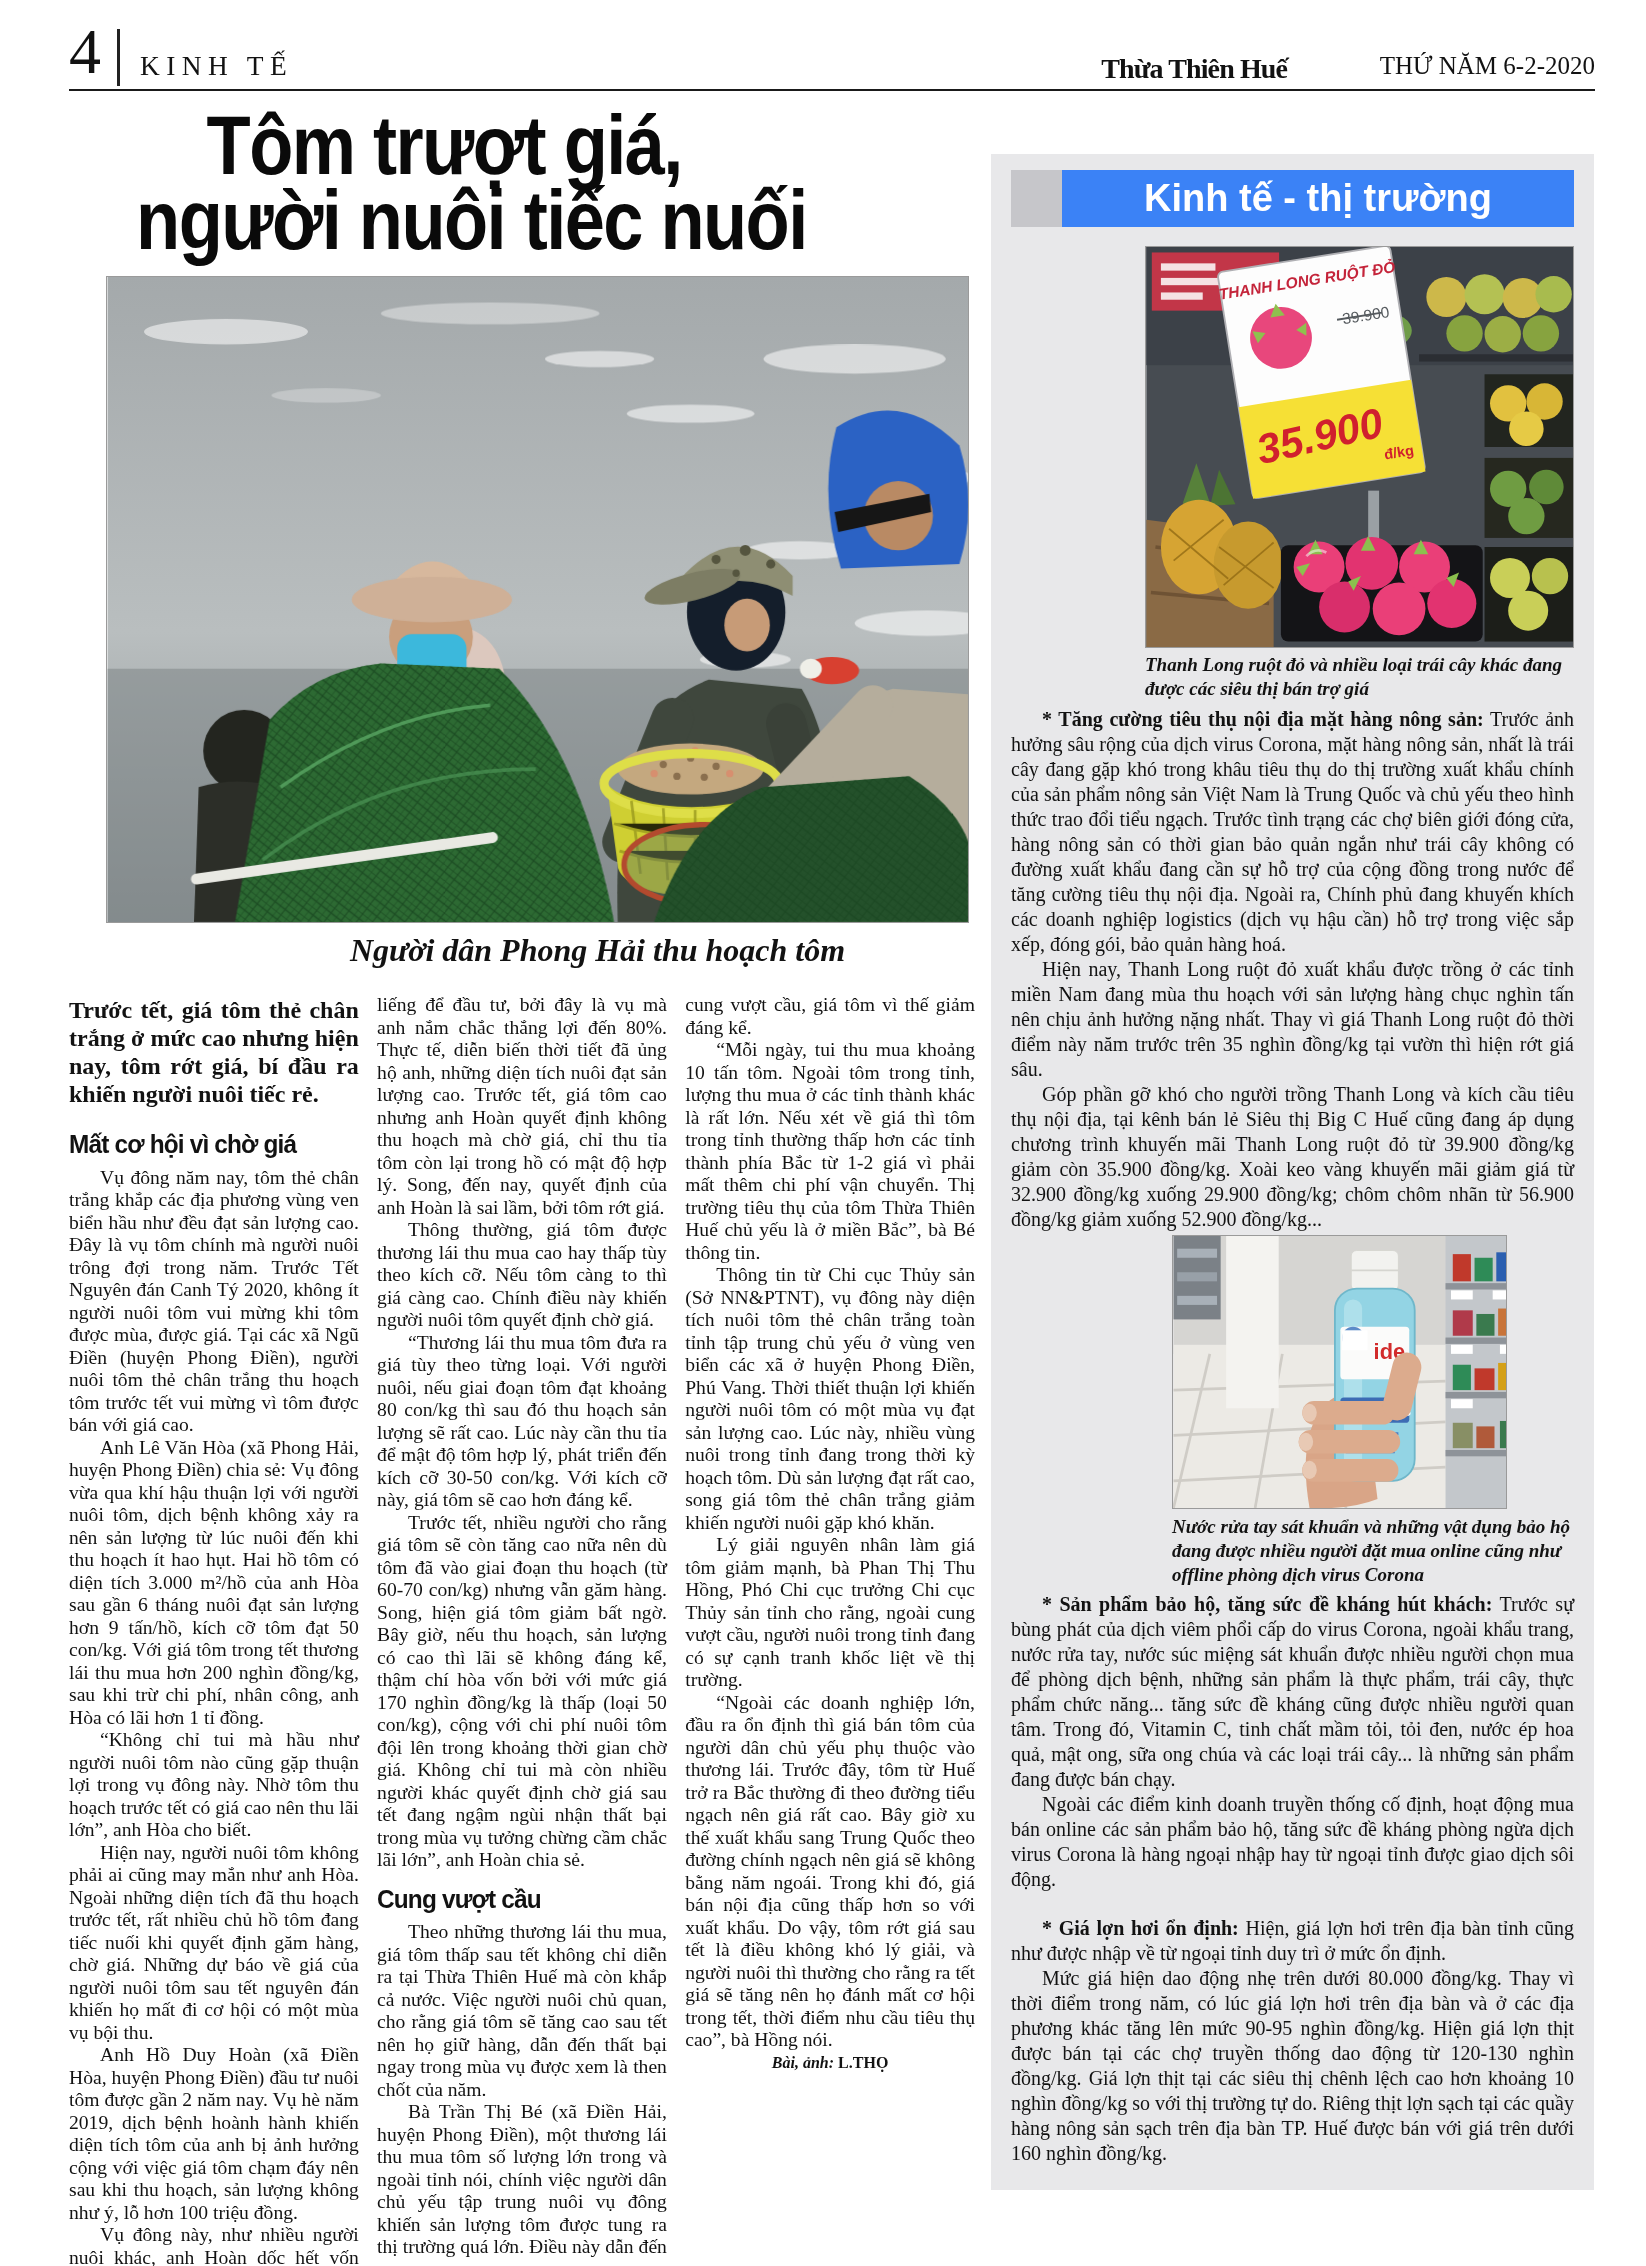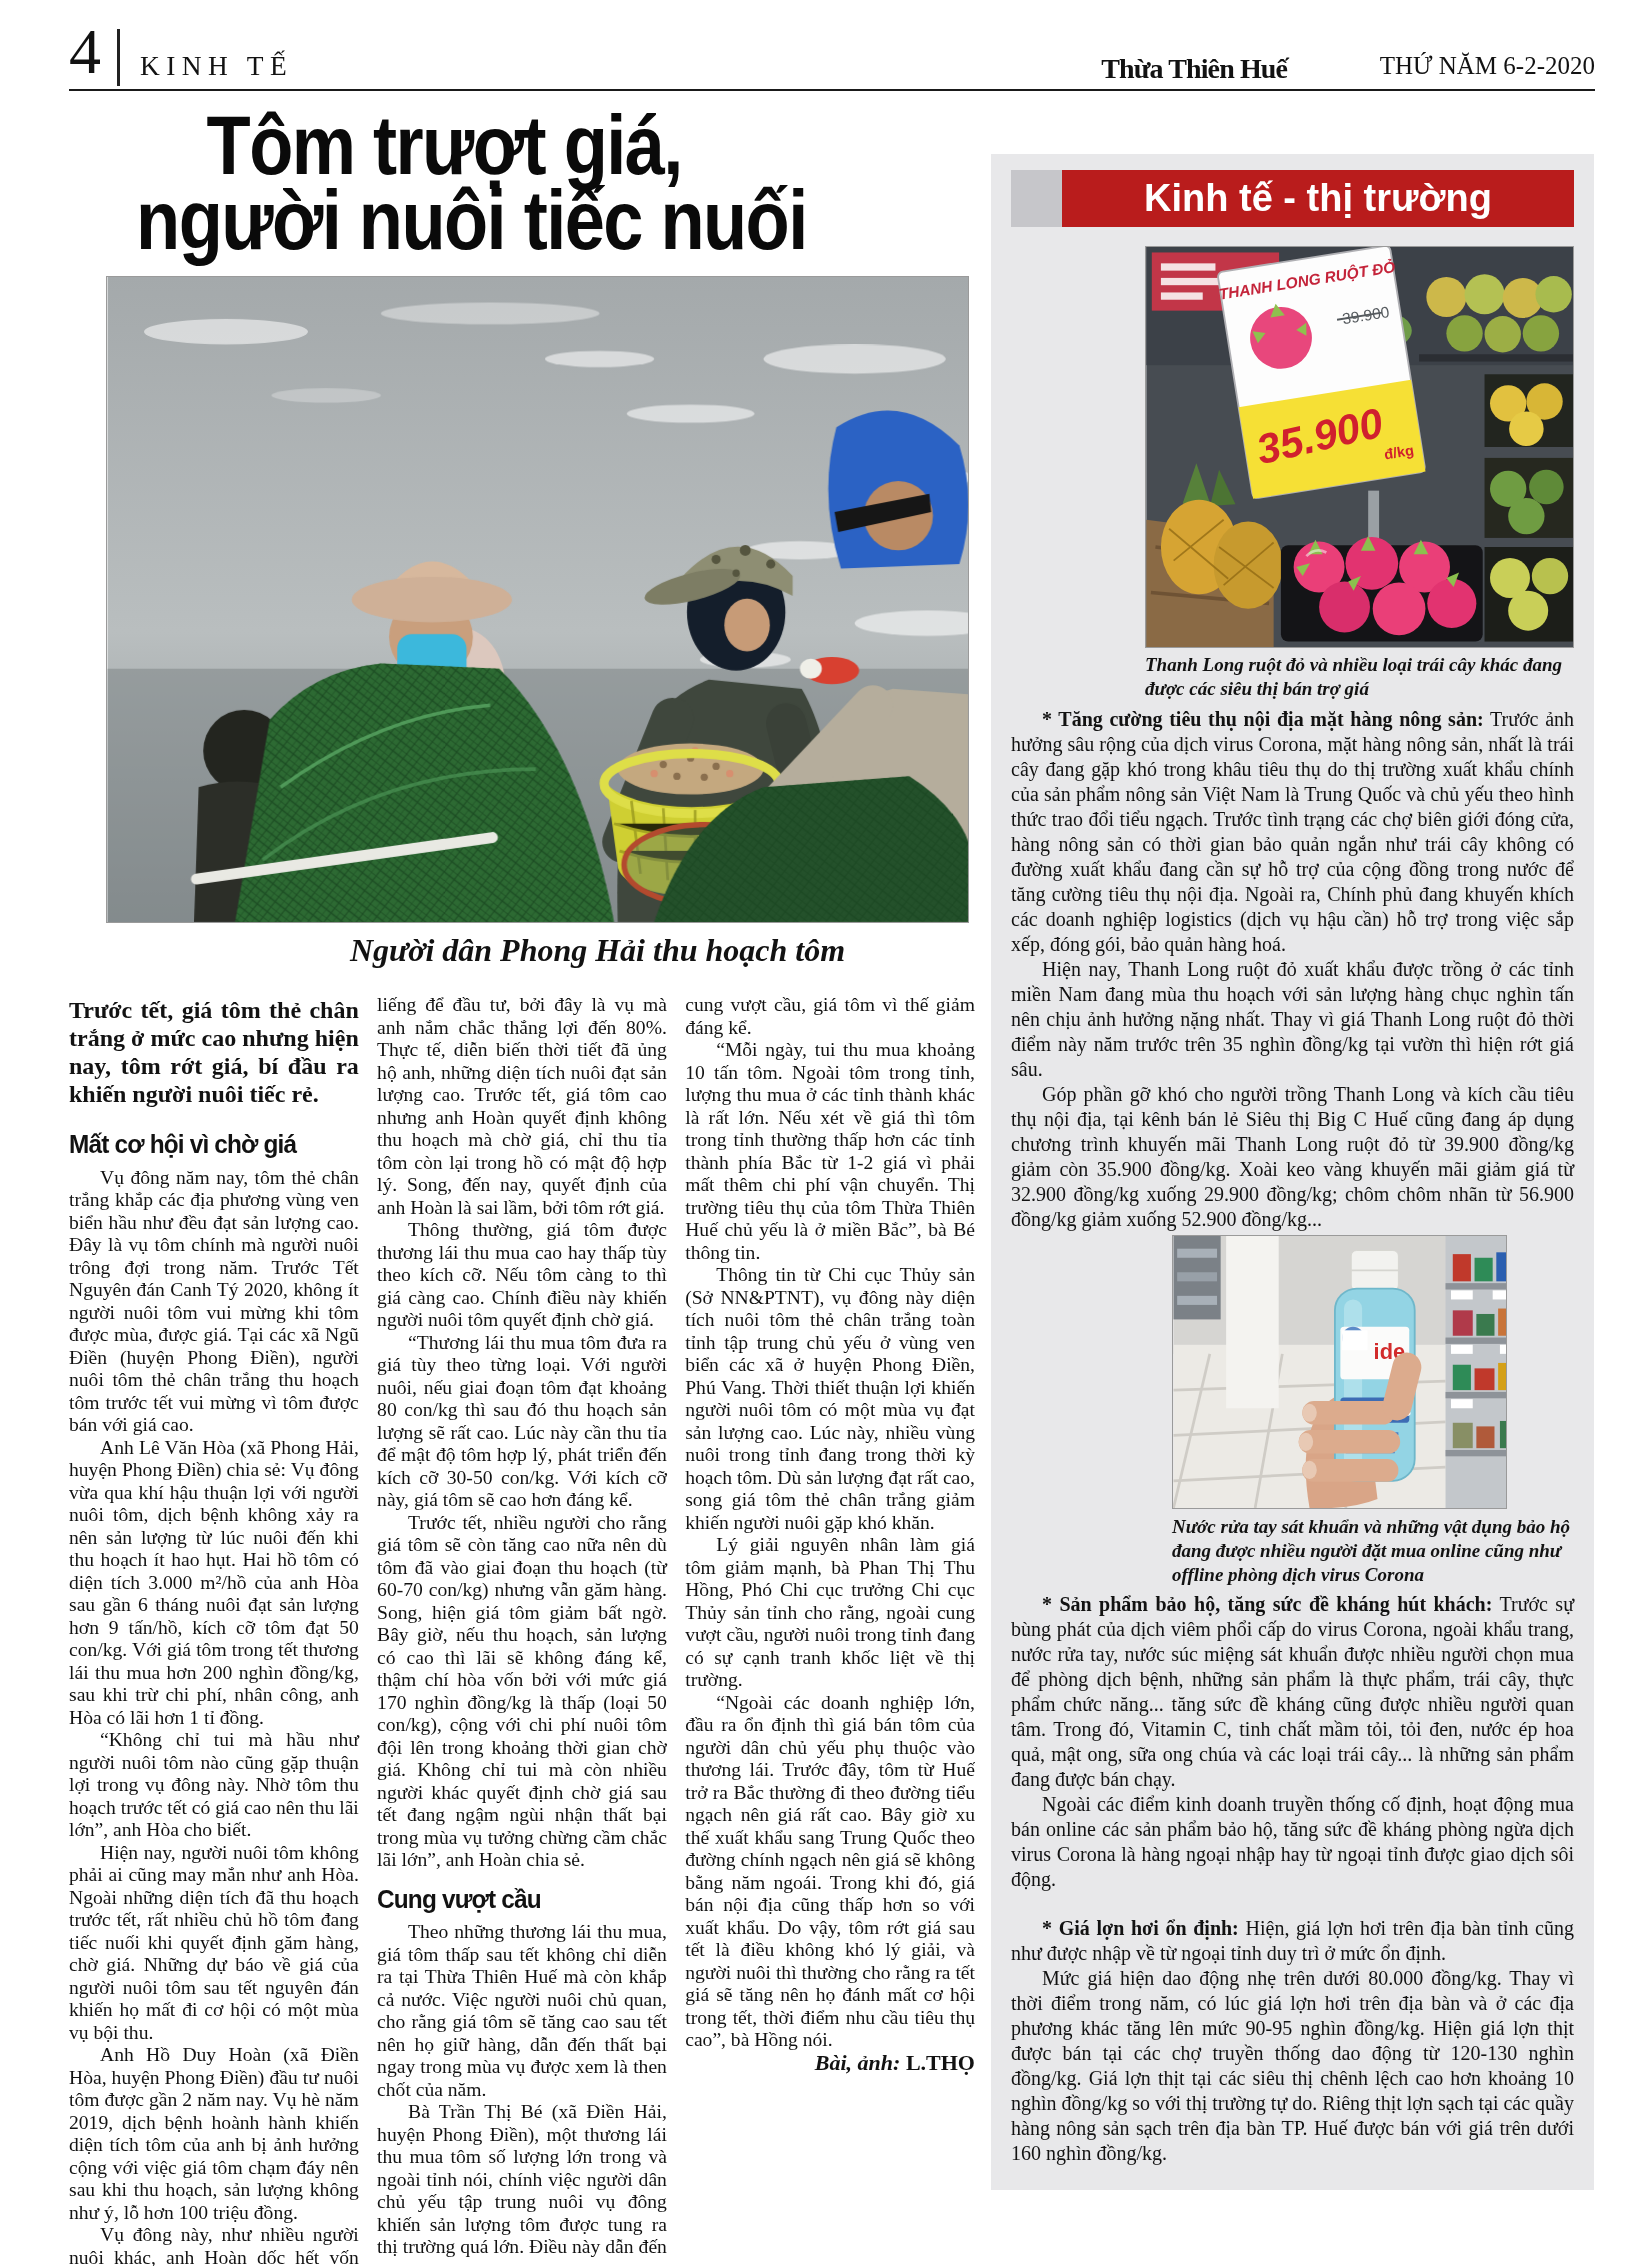--- a/index.html
+++ b/index.html
@@ -21,30 +21,30 @@
   .headline .hl1{display:block;padding-left:160px;}
   .headline .hl2{display:block;padding-left:78px;}
   .main-photo{margin:18.3px 0 0 37px;width:863px;height:647px;border:0.9px solid #9a9a9a;box-sizing:border-box;overflow:hidden;}
   .main-caption{margin:9.1px 0 0 0;padding-left:151px;font-size:32px;font-weight:700;font-style:italic;text-align:center;}
   .cols{margin-top:25.6px;height:1287px;column-count:3;column-gap:18.3px;column-fill:auto;overflow:hidden;
         text-align:justify;font-size:19.6px;line-height:22.5px;}
   .cols p{margin:0;text-indent:31px;}
   .cols p.lead{font-size:24px;line-height:28px;font-weight:700;text-indent:0;margin:1.8px 0 22px 0;}
   .cols h2{font-family:"Liberation Sans","DejaVu Sans",sans-serif;font-size:26.5px;line-height:29px;
            letter-spacing:-0.9px;font-weight:800;margin:12.8px 0 7.3px 0;transform:scaleX(.92);transform-origin:left;}
-  .byline{margin-top:9.1px;text-indent:0 !important;text-align:right;font-size:22px;}
+  .byline{margin-top:9.1px;text-indent:0 !important;text-align:center;font-size:16px;}
   .byline .byl{font-style:italic;font-weight:700;}
   .byline .byn{font-weight:700;}
   
   .sidebar{position:absolute;left:991px;top:154px;width:603px;height:2036px;background:#e8e8ea;
            box-sizing:border-box;padding:16.4px 20px;overflow:hidden;
            font-size:20px;line-height:25px;text-align:justify;}
   .sb-head{display:flex;height:57px;margin-bottom:14.6px;}
   .sb-head .sq{width:51px;background:#c6c6ca;}
-  .sb-head .bar{flex:1;background:#b91c1c;color:#ffffff;display:flex;align-items:center;justify-content:center;
+  .sb-head .bar{flex:1;background:#3b82f6;color:#ffffff;display:flex;align-items:center;justify-content:center;
                 font-family:"Liberation Sans","DejaVu Sans",sans-serif;font-weight:800;font-size:38px;letter-spacing:0;}
   .sidebar p{margin:0;text-indent:31px;}
   .sidebar p.item-start{clear:both;margin-top:24px;}
   .sidebar .lbl{font-weight:700;font-family:Liberation Serif, serif;}
   .sb-fig{float:right;margin:3.7px 0 5.5px 12.8px;}
   .sb-fig .img{border:0.9px solid #9a9a9a;box-sizing:border-box;overflow:hidden;}
   .sb-fig figcaption{font-size:19px;line-height:24px;font-weight:700;font-style:italic;text-align:left;margin-top:5.5px;}
   figure{margin:0;padding:0;}
 </style>
 </head>

